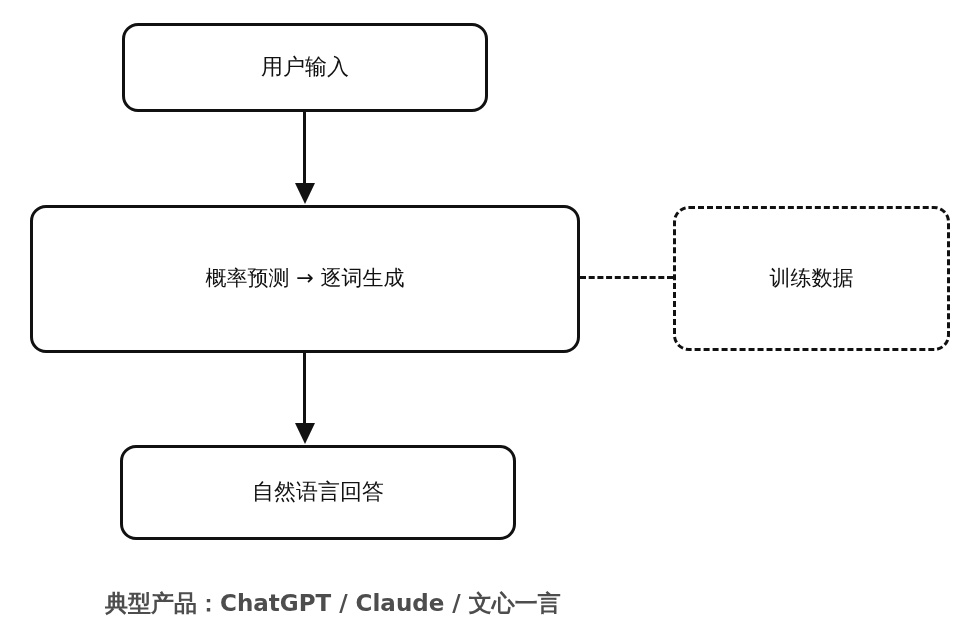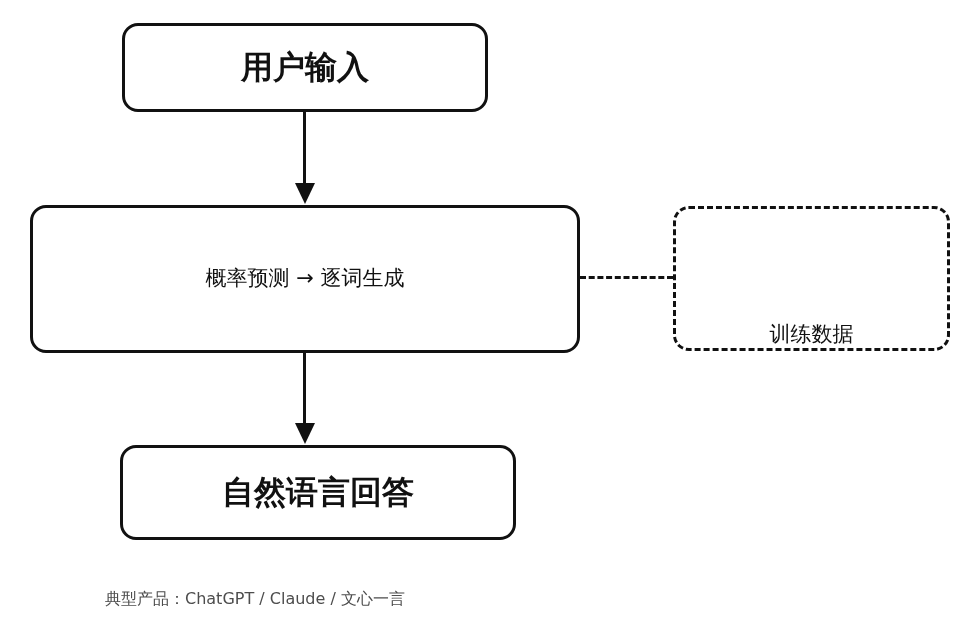--- a/index.html
+++ b/index.html
@@ -22,50 +22,51 @@
     position:absolute;box-sizing:border-box;
     border:3px solid var(--stroke);
     border-radius:16px;
     background:var(--background);
     display:flex;flex-direction:column;
     align-items:center;justify-content:center;
     text-align:center;
   }
   .node.dashed{border-style:dashed;}
   .label-bold{
-    font-weight:bold;font-size:32px;line-height:1.3;color:var(--text);
+    font-weight:normal;font-size:22px;line-height:1.3;color:var(--text);
   }
   .label-regular{
     font-weight:normal;font-size:21px;line-height:1.3;color:var(--text);
   }
   .node-user-input{left:122px;top:23px;width:366px;height:89px;}
   .node-llm{left:30px;top:205px;width:550px;height:148px;gap:17px;}
-  .node-training{left:673px;top:206px;width:277px;height:145px;gap:3px;justify-content:flex-end;}
+  .node-training{left:673px;top:206px;width:277px;height:145px;gap:3px;}
   .node-answer{left:120px;top:445px;width:396px;height:95px;}
   .vline{
     position:absolute;width:3px;background:var(--stroke);
   }
   .arrow1-line{left:303px;top:112px;height:72px;}
   .arrow2-line{left:303px;top:353px;height:71px;}
   .arrowhead{
     position:absolute;width:0;height:0;
     border-left:10px solid transparent;
     border-right:10px solid transparent;
     border-top:21px solid var(--stroke);
   }
   .arrow1-head{left:295px;top:183px;}
   .arrow2-head{left:295px;top:423px;}
   .dash-connector{
     position:absolute;left:580px;top:276px;width:93px;height:0;
     border-top:3px dashed var(--stroke);
   }
   .caption{
     position:absolute;left:105px;top:589px;
-    font-size:16px;line-height:1.3;
+    font-size:23px;line-height:1.3;
     color:var(--caption-text);
+    font-weight:bold;
   }
 </style>
 </head>
 <body>
 
 <div class="canvas">
 
   <div class="node node-user-input">
     <span class="label-bold">用户输入</span>
   </div>

